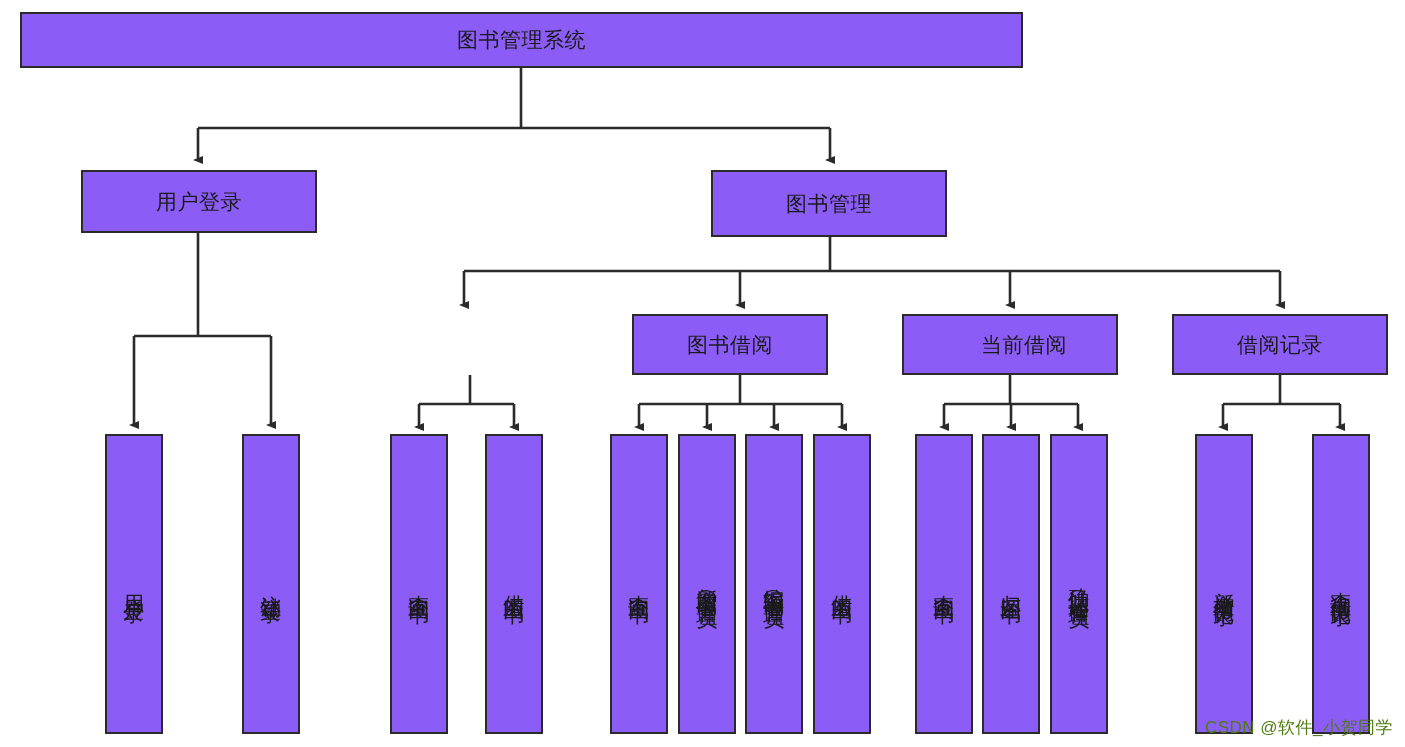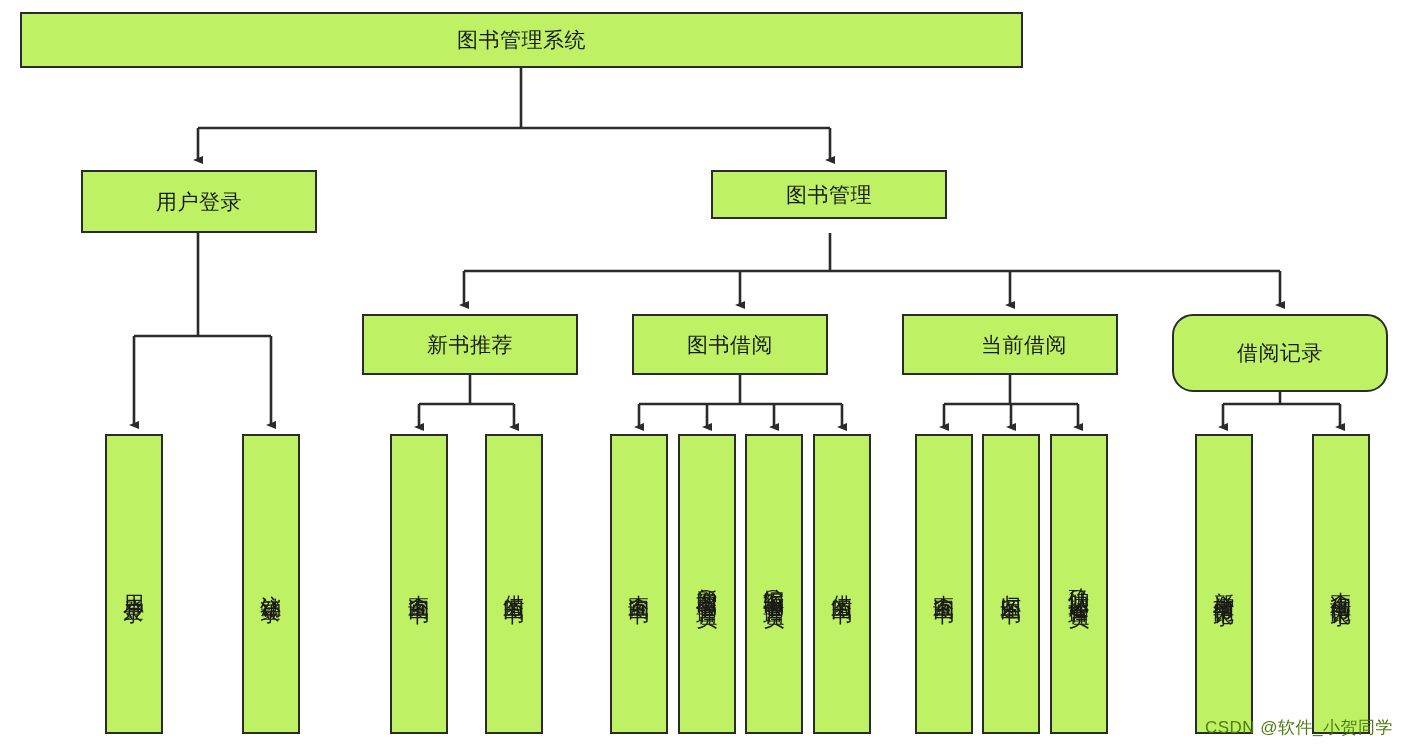--- a/index.html
+++ b/index.html
@@ -21,21 +21,21 @@
     position: absolute;
     left: 0;
     top: 0;
     width: 1405px;
     height: 747px;
   }
   .node {
     position: absolute;
     box-sizing: border-box;
     border: 2.4px solid #2b2b2b;
-    background: #bef264;
+    background: #8b5cf6;
     display: flex;
     align-items: center;
     justify-content: center;
     color: #1a1a1a;
     z-index: 2;
   }
   .node .lbl {
     font-size: 21px;
     line-height: 1.12;
     letter-spacing: 0.5px;
@@ -119,34 +119,31 @@
     </g>
   </svg>
 
   <div class="node" style="left:20px; top:12px; width:1003px; height:56px;">
     <span class="lbl">图书管理系统</span>
   </div>
 
   <div class="node" style="left:81px; top:170px; width:236px; height:63px;">
     <span class="lbl">用户登录</span>
   </div>
-  <div class="node" style="left:711px; top:170px; width:236px; height:49px;">
+  <div class="node" style="left:711px; top:170px; width:236px; height:67px;">
     <span class="lbl">图书管理</span>
   </div>
 
-  <div class="node" style="left:362px; top:314px; width:216px; height:61px;">
-    <span class="lbl">新书推荐</span>
-  </div>
   <div class="node" style="left:632px; top:314px; width:196px; height:61px;">
     <span class="lbl">图书借阅</span>
   </div>
   <div class="node" style="left:902px; top:314px; width:216px; height:61px;padding-left:28px;">
     <span class="lbl">当前借阅</span>
   </div>
-  <div class="node" style="left:1172px; top:314px; width:216px; height:78px;border-radius:21px;">
+  <div class="node" style="left:1172px; top:314px; width:216px; height:61px;">
     <span class="lbl">借阅记录</span>
   </div>
 
   <div class="node vert leaf" style="left:105px; top:434px; width:58px; height:300px;">
     <span class="lbl">用户登录</span>
   </div>
   <div class="node vert leaf" style="left:242px; top:434px; width:58px; height:300px;">
     <span class="lbl">注销登录</span>
   </div>
 

